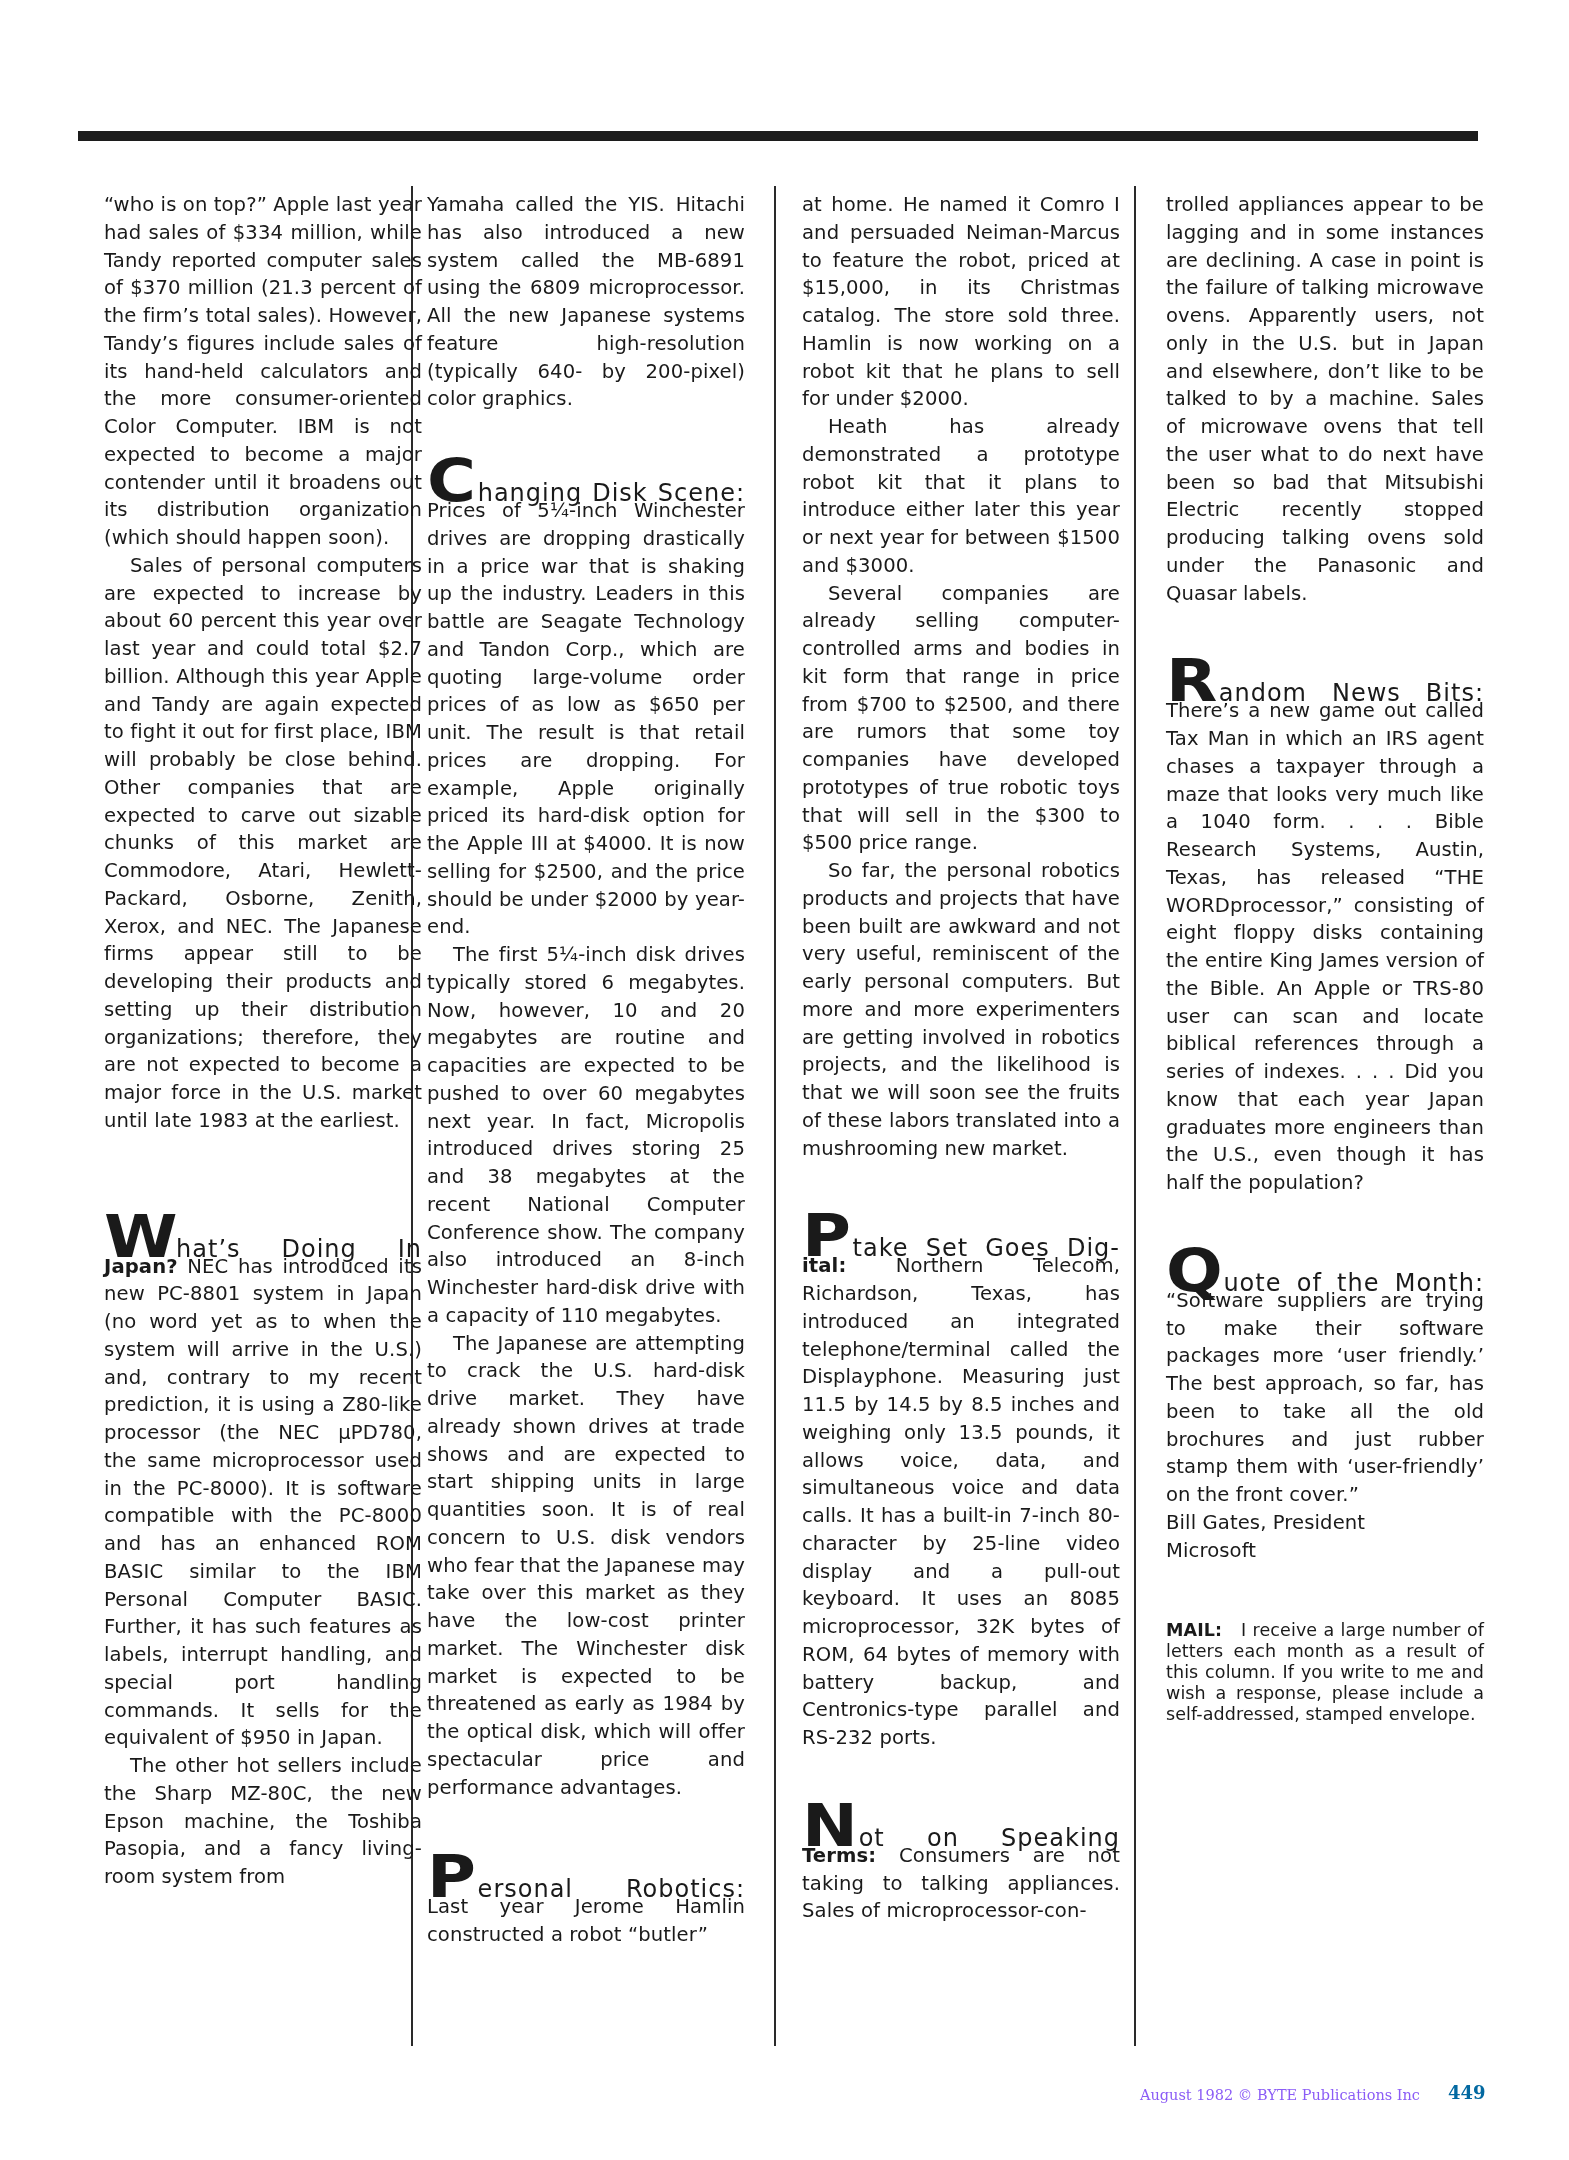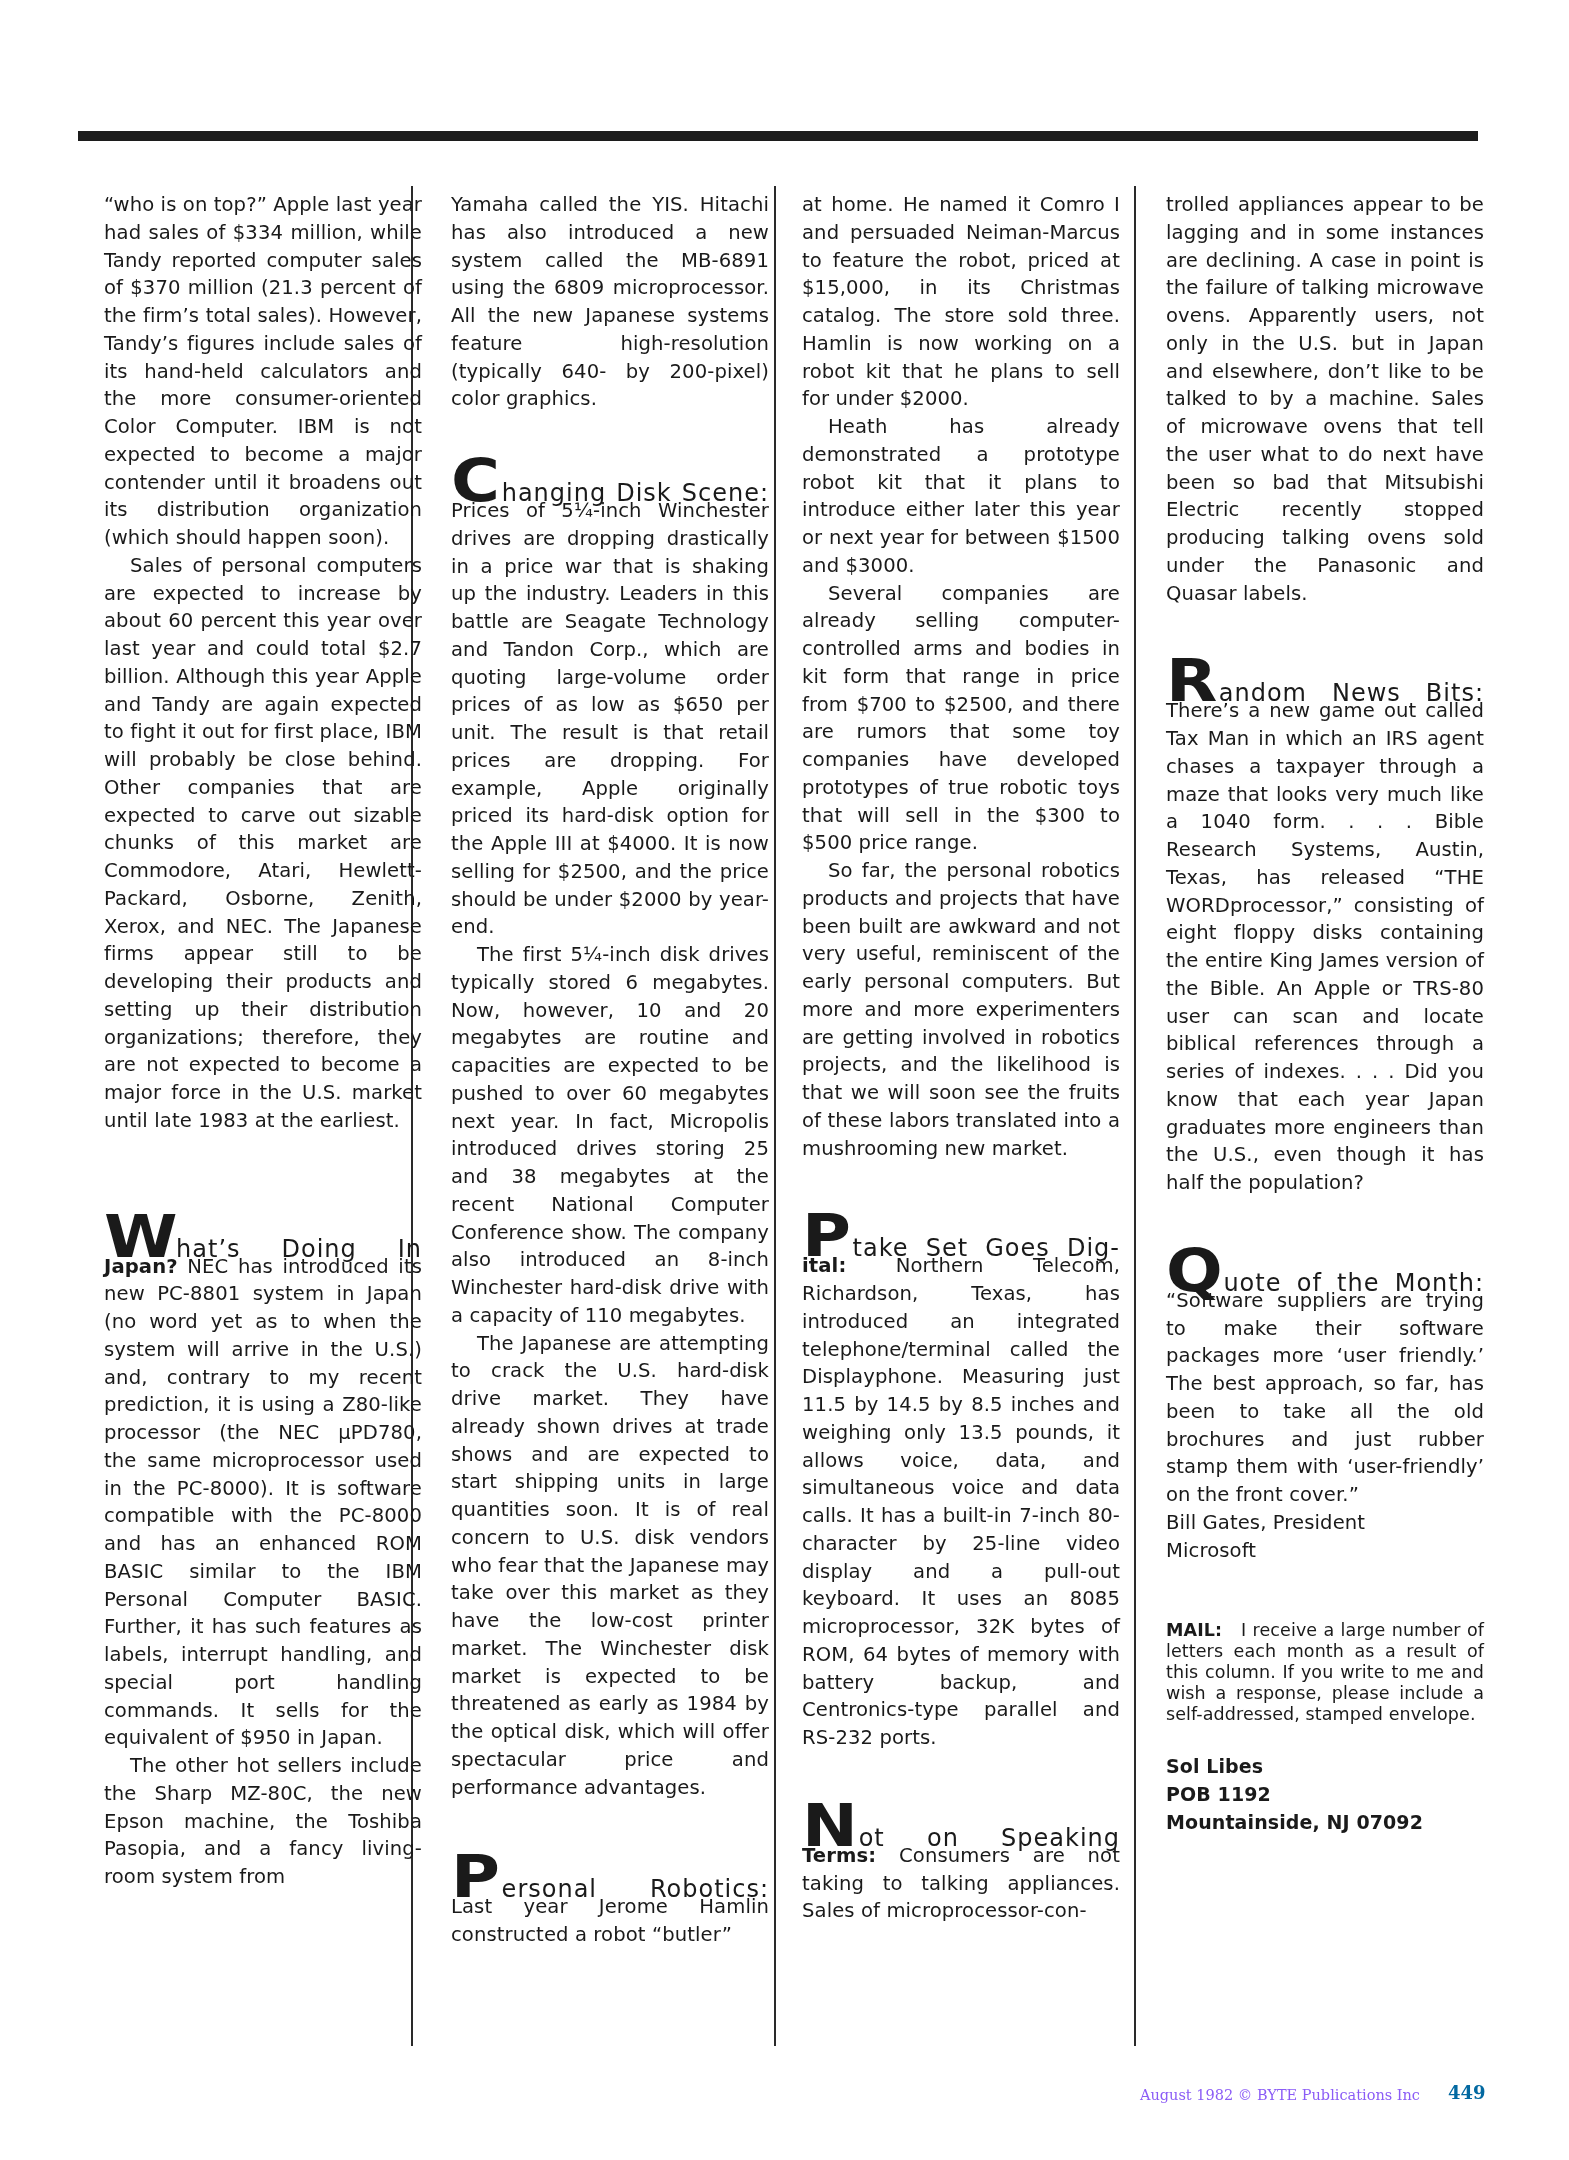--- a/index.html
+++ b/index.html
@@ -43,21 +43,21 @@
   <p class="indent">Sales of personal computers are expected to increase by about 60 percent this year over last year and could total $2.7 billion. Although this year Apple and Tandy are again expected to fight it out for first place, IBM will probably be close behind. Other companies that are expected to carve out sizable chunks of this market are Commodore, Atari, Hewlett-Packard, Osborne, Zenith, Xerox, and NEC. The Japanese firms appear still to be developing their products and setting up their distribution organizations; therefore, they are not expected to become a major force in the U.S. market until late 1983 at the earliest.</p>
   <div class="section" style="margin-top:78px;">
     <div class="headline">
       <span class="drop">W</span><span class="headrest">hat’s Doing In</span>
     </div>
     <p><span class="bold">Japan?</span> <span>NEC has introduced its new PC-8801 system in Japan (no word yet as to when the system will arrive in the U.S.) and, contrary to my recent prediction, it is using a Z80-like processor (the NEC μPD780, the same microprocessor used in the PC-8000). It is software compatible with the PC-8000 and has an enhanced ROM BASIC similar to the IBM Personal Computer BASIC. Further, it has such features as labels, interrupt handling, and special port handling commands. It sells for the equivalent of $950 in Japan.</span></p>
     <p class="indent">The other hot sellers include the Sharp MZ-80C, the new Epson machine, the Toshiba Pasopia, and a fancy living-room system from</p>
   </div>
 </div>
 
-<div class="col" style="left:451px;">
+<div class="col" style="left:427px;">
   <p>Yamaha called the YIS. Hitachi has also introduced a new system called the MB-6891 using the 6809 microprocessor. All the new Japanese systems feature high-resolution (typically 640- by 200-pixel) color graphics.</p>
   <div class="section" style="margin-top:44px;">
     <div class="headline">
       <span class="drop">C</span><span class="headrest">hanging Disk Scene:</span>
     </div>
     <p>Prices of 5¼-inch Winchester drives are dropping drastically in a price war that is shaking up the industry. Leaders in this battle are Seagate Technology and Tandon Corp., which are quoting large-volume order prices of as low as $650 per unit. The result is that retail prices are dropping. For example, Apple originally priced its hard-disk option for the Apple III at $4000. It is now selling for $2500, and the price should be under $2000 by year-end.</p>
     <p class="indent">The first 5¼-inch disk drives typically stored 6 megabytes. Now, however, 10 and 20 megabytes are routine and capacities are expected to be pushed to over 60 megabytes next year. In fact, Micropolis introduced drives storing 25 and 38 megabytes at the recent National Computer Conference show. The company also introduced an 8-inch Winchester hard-disk drive with a capacity of 110 megabytes.</p>
     <p class="indent">The Japanese are attempting to crack the U.S. hard-disk drive market. They have already shown drives at trade shows and are expected to start shipping units in large quantities soon. It is of real concern to U.S. disk vendors who fear that the Japanese may take over this market as they have the low-cost printer market. The Winchester disk market is expected to be threatened as early as 1984 by the optical disk, which will offer spectacular price and performance advantages.</p>
   </div>
   <div class="section" style="margin-top:52px;">
@@ -99,21 +99,16 @@
     <div class="headline">
       <span class="drop">Q</span><span class="headrest">uote of the Month:</span>
     </div>
     <p>“Software suppliers are trying to make their software packages more ‘user friendly.’ The best approach, so far, has been to take all the old brochures and just rubber stamp them with ‘user-friendly’ on the front cover.”</p>
     <p style="text-align:left;">Bill Gates, President</p>
     <p style="text-align:left;">Microsoft</p>
   </div>
   <div class="mail">
     <p><span class="bold">MAIL:</span>&nbsp;&nbsp; <span>I receive a large number of letters each month as a result of this column. If you write to me and wish a response, please include a self-addressed, stamped envelope.</span></p>
   </div>
-  <div class="sig">
-    <div>Sol Libes</div>
-    <div>POB 1192</div>
-    <div>Mountainside, NJ 07092</div>
-  </div>
 </div>
 
 <div class="footer">August 1982 © BYTE Publications Inc</div>
 <div class="pagenum">449</div>
 
 </body></html>

